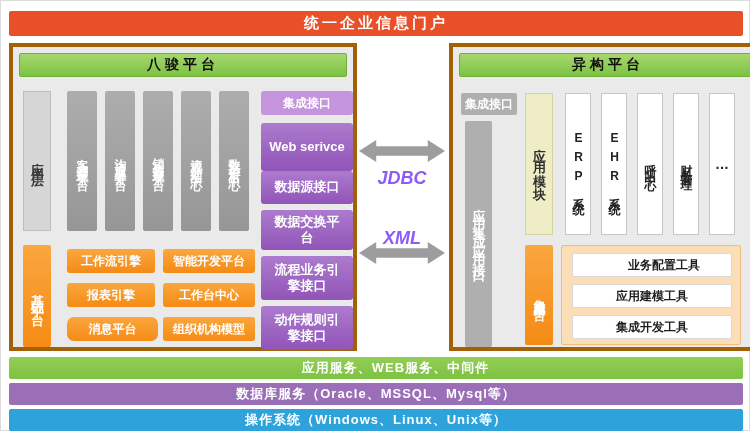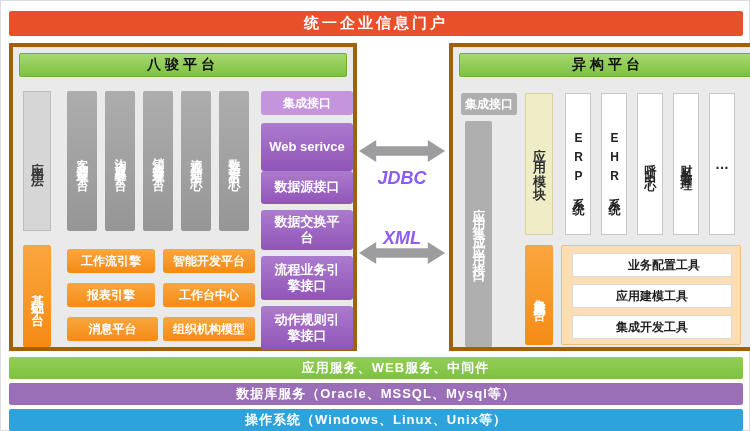--- a/index.html
+++ b/index.html
@@ -69,21 +69,21 @@
   .obox {
     position: absolute; height: 24px; border-radius: 3px;
     background: linear-gradient(180deg, #FAA63F, var(--orange, #F58B14));
     color: #fff; font-size: 12px; font-weight: bold;
     display: flex; align-items: center; justify-content: center;
   }
   .b0 { left: 54px;  top: 202px; width: 88px; }
   .b1 { left: 150px; top: 202px; width: 92px; }
   .b2 { left: 54px;  top: 236px; width: 88px; }
   .b3 { left: 150px; top: 236px; width: 92px; }
-  .b4 { left: 54px;  top: 270px; width: 91px; }
+  .b4 { left: 54px;  top: 270px; width: 91px; border-radius: 7px; }
   .b5 { left: 150px; top: 270px; width: 92px; }
 
   .pbox {
     position: absolute; left: 248px; width: 92px; border-radius: 3px;
     background: linear-gradient(180deg, #AC7BCE, var(--purple, #9154B8));
     color: #fff; font-size: 13px; font-weight: bold; line-height: 1.25;
     display: flex; align-items: center; justify-content: center;
     text-align: center; padding: 2px 8px;
   }
   .phead { top: 44px; height: 24px; background: var(--purple-light, #C494DC); font-size: 12px; }

